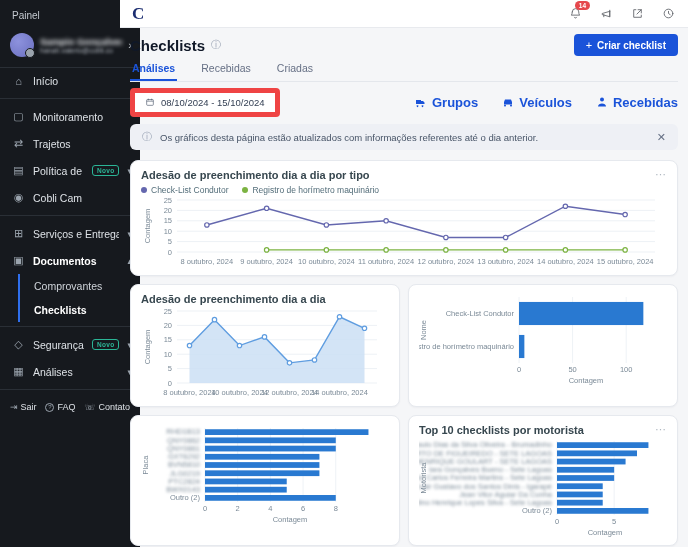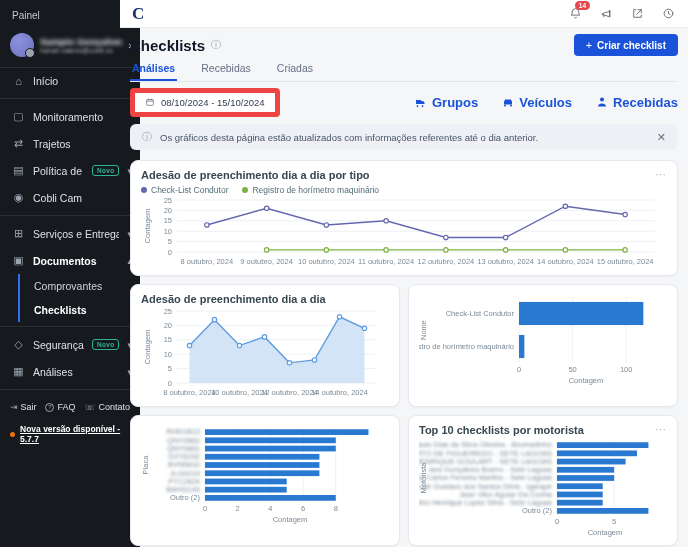--- a/index.html
+++ b/index.html
@@ -181,24 +181,20 @@
       <span>Sair</span>
     </span>
     <span class="f-item">
       <span class="faq-ring">?</span>
       <span>FAQ</span>
     </span>
     <span class="f-item">
       <span class="ic">☏</span>
       <span>Contato</span>
     </span>
-  </div>
-  <div class="sb-version">
-    <span class="dot"></span>
-    <span class="txt">Nova versão disponível - 5.7.7</span>
   </div>
 </nav>
 
 <div class="main">
   <div class="topbar">
     <span class="logo">C</span>
     <div class="top-icons">
       <span class="tbtn">
         <svg viewBox="0 0 24 24">
             <path d="M6 9a6 6 0 1 1 12 0c0 5 2 6 2 6H4s2-1 2-6"></path>

